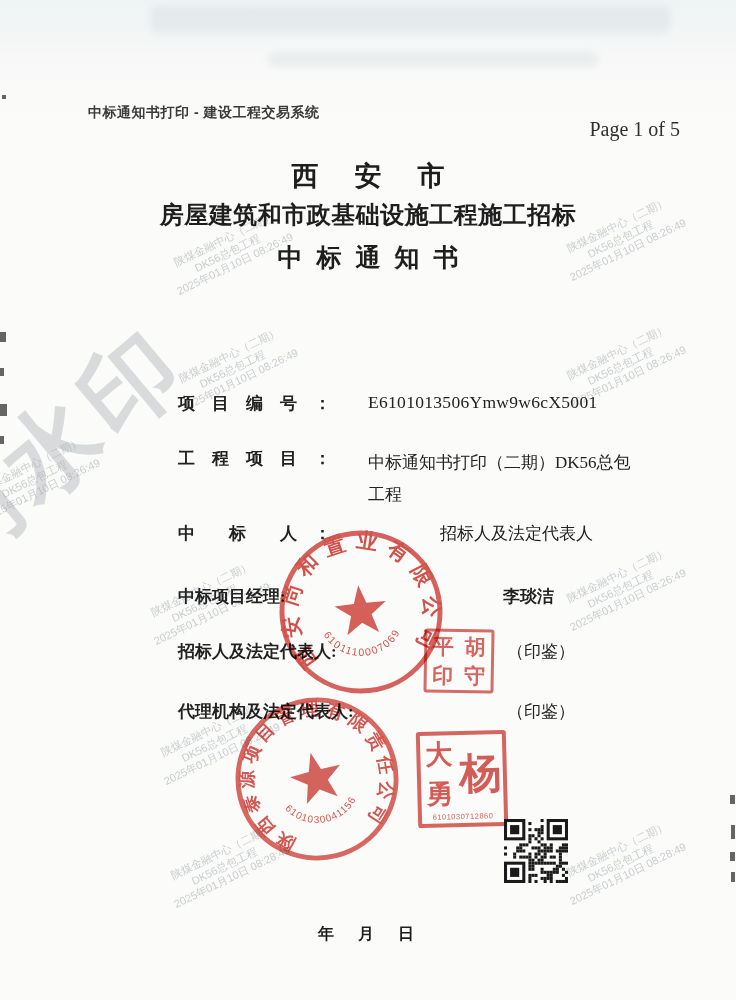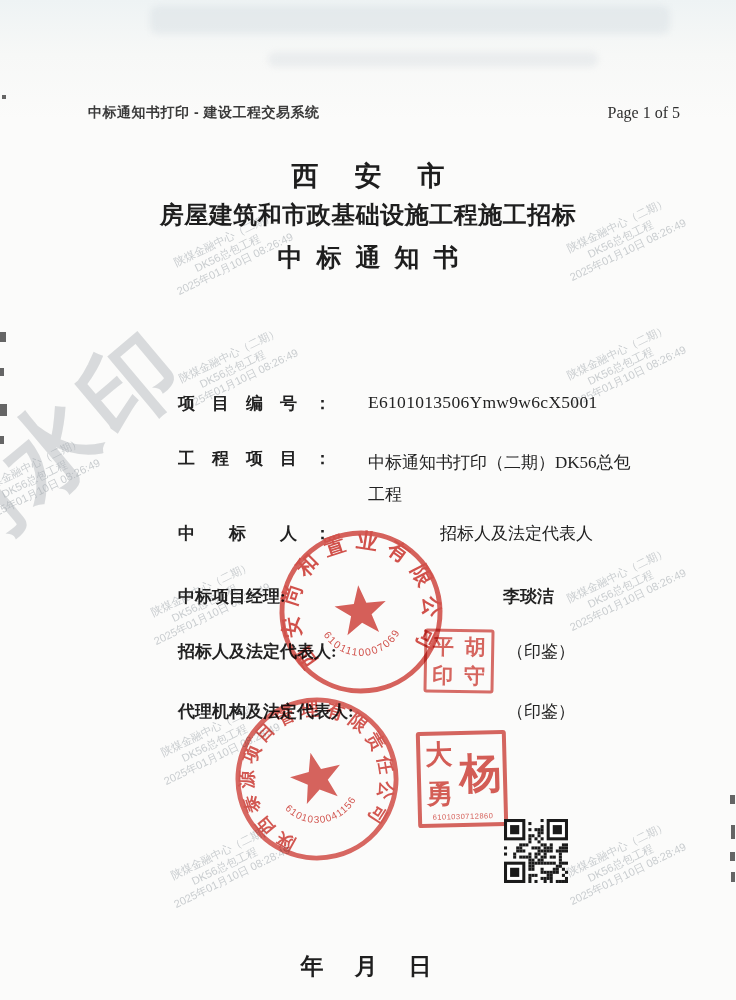--- a/index.html
+++ b/index.html
@@ -6,31 +6,31 @@
   body{width:736px;height:1000px;font-family:"Liberation Serif","DejaVu Serif",serif;}
   .page{position:relative;width:736px;height:1000px;overflow:hidden;
         background:linear-gradient(180deg,#eef3f4 0px,#f7f8f7 55px,#fbfbfa 120px,#fbfbfa 100%);}
   
   .streak{position:absolute;border-radius:8px;filter:blur(3px);}
   .streak.s1{left:150px;top:6px;width:520px;height:28px;background:rgba(205,216,221,.35);}
   .streak.s2{left:268px;top:52px;width:330px;height:15px;background:rgba(205,212,218,.30);}
   
   .hdr-left{position:absolute;left:88px;top:104px;font-family:"Liberation Sans","DejaVu Sans",sans-serif;
             font-weight:bold;font-size:14px;color:#3b3b3b;letter-spacing:.5px;}
-  .hdr-right{position:absolute;right:56px;top:104px;font-size:16px;color:#2f2f2f;}
+  .hdr-right{position:absolute;right:56px;top:118px;font-size:20px;color:#2f2f2f;}
   
   .trow{position:absolute;left:0;width:736px;display:flex;justify-content:center;color:#1e1e1e;font-weight:bold;}
   .t1{top:158px;font-size:27px;}
   .t1 span{letter-spacing:36px;margin-right:-36px;}
   .t2{top:199px;font-size:24px;}
   .t2 span{letter-spacing:.5px;}
   .t3{top:241px;font-size:25px;}
   .t3 span{letter-spacing:14px;margin-right:-14px;}
   .docno{top:304px;font-size:17px;}
-  .datel{top:951px;font-size:23px;}
+  .datel{top:924px;font-size:16px;}
   .datel span{letter-spacing:4px;}
   
   .frow{position:absolute;left:0;width:736px;font-size:17px;color:#222;}
   .frow .lbl{position:absolute;left:178px;font-weight:bold;white-space:nowrap;}
   .frow .val{position:absolute;white-space:nowrap;}
   .r1{top:392px;} .r1 .val{left:368px;font-size:17.5px;letter-spacing:.3px;text-align:right;}
   .r2{top:447px;} .r2 .val{left:368px;line-height:32px;}
   .r3{top:522px;} .r3 .val{left:440px;}
   .r4{top:585px;} .r4 .val{left:503px;font-weight:bold;}
   .r5{top:640px;} .r5 .val{left:507px;}

